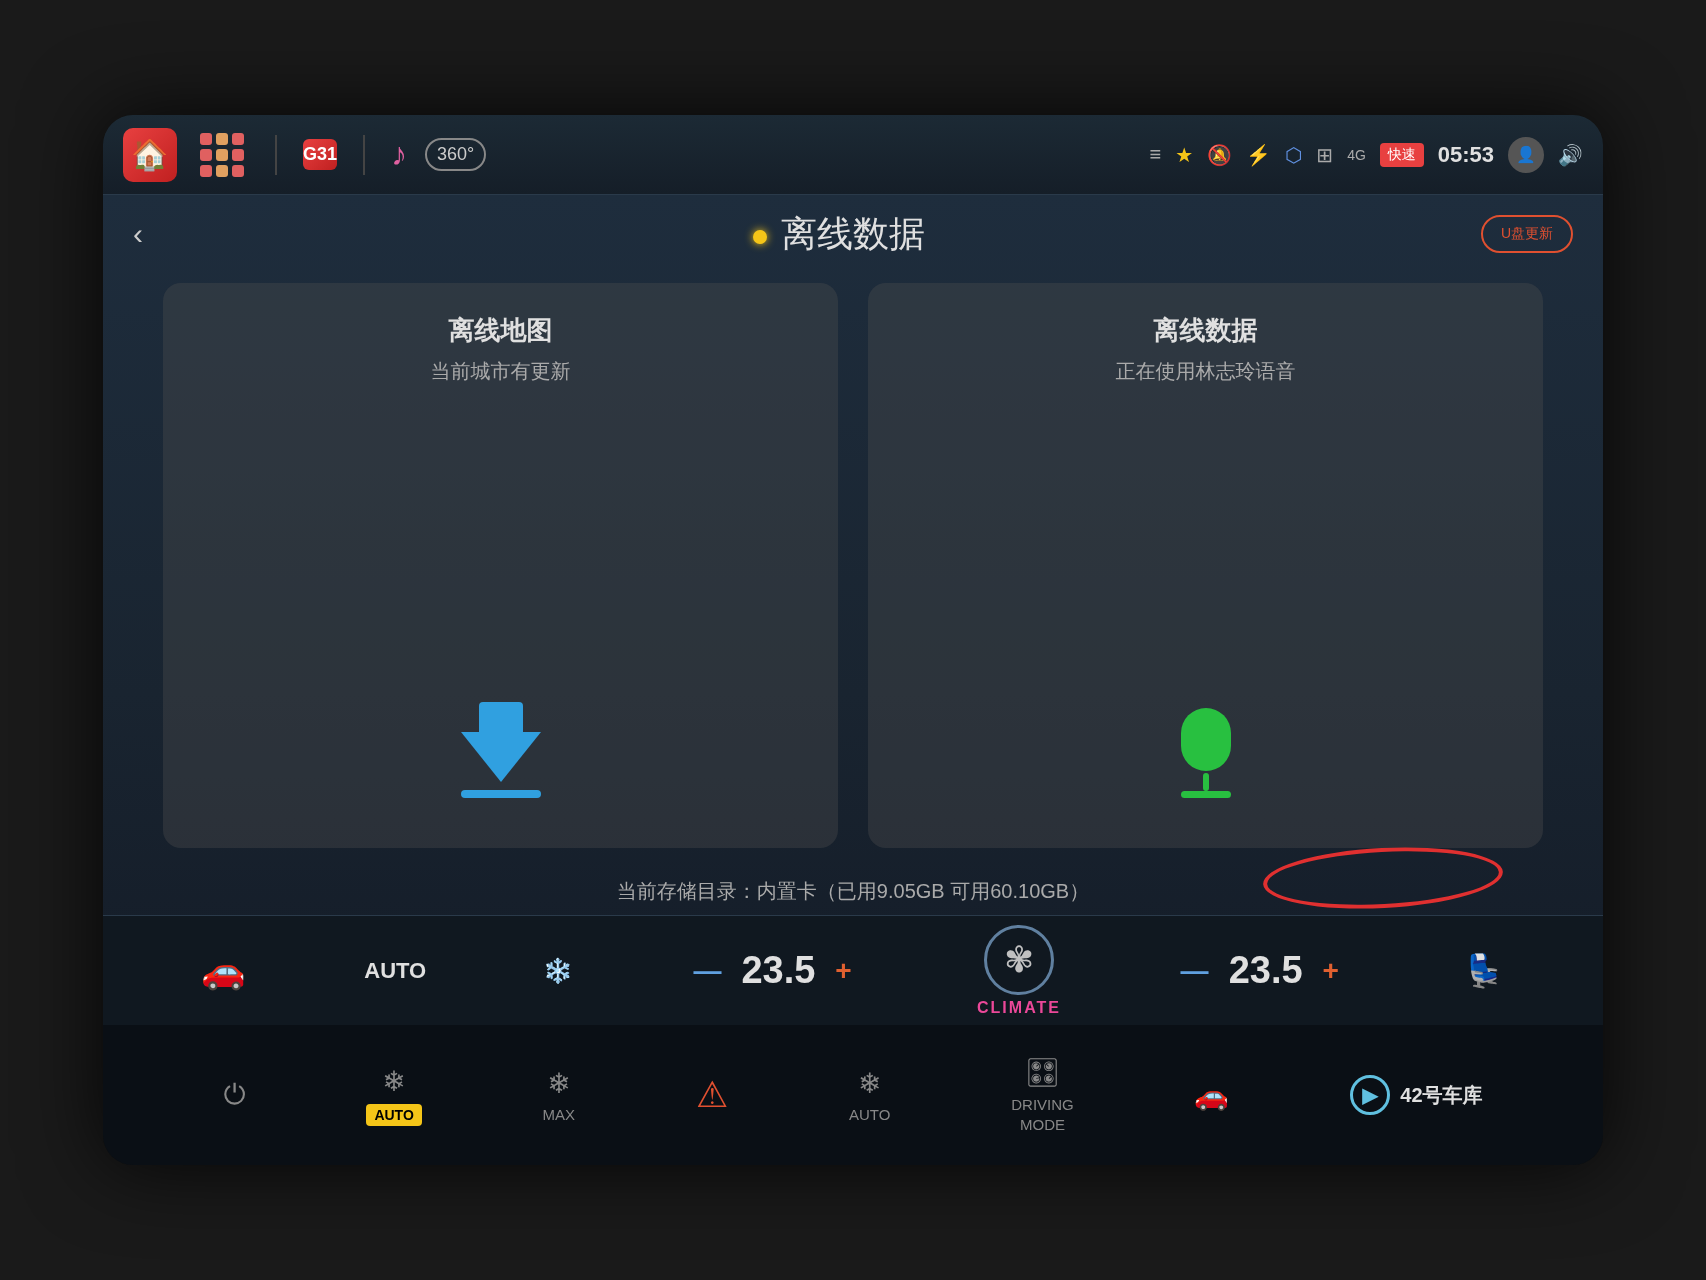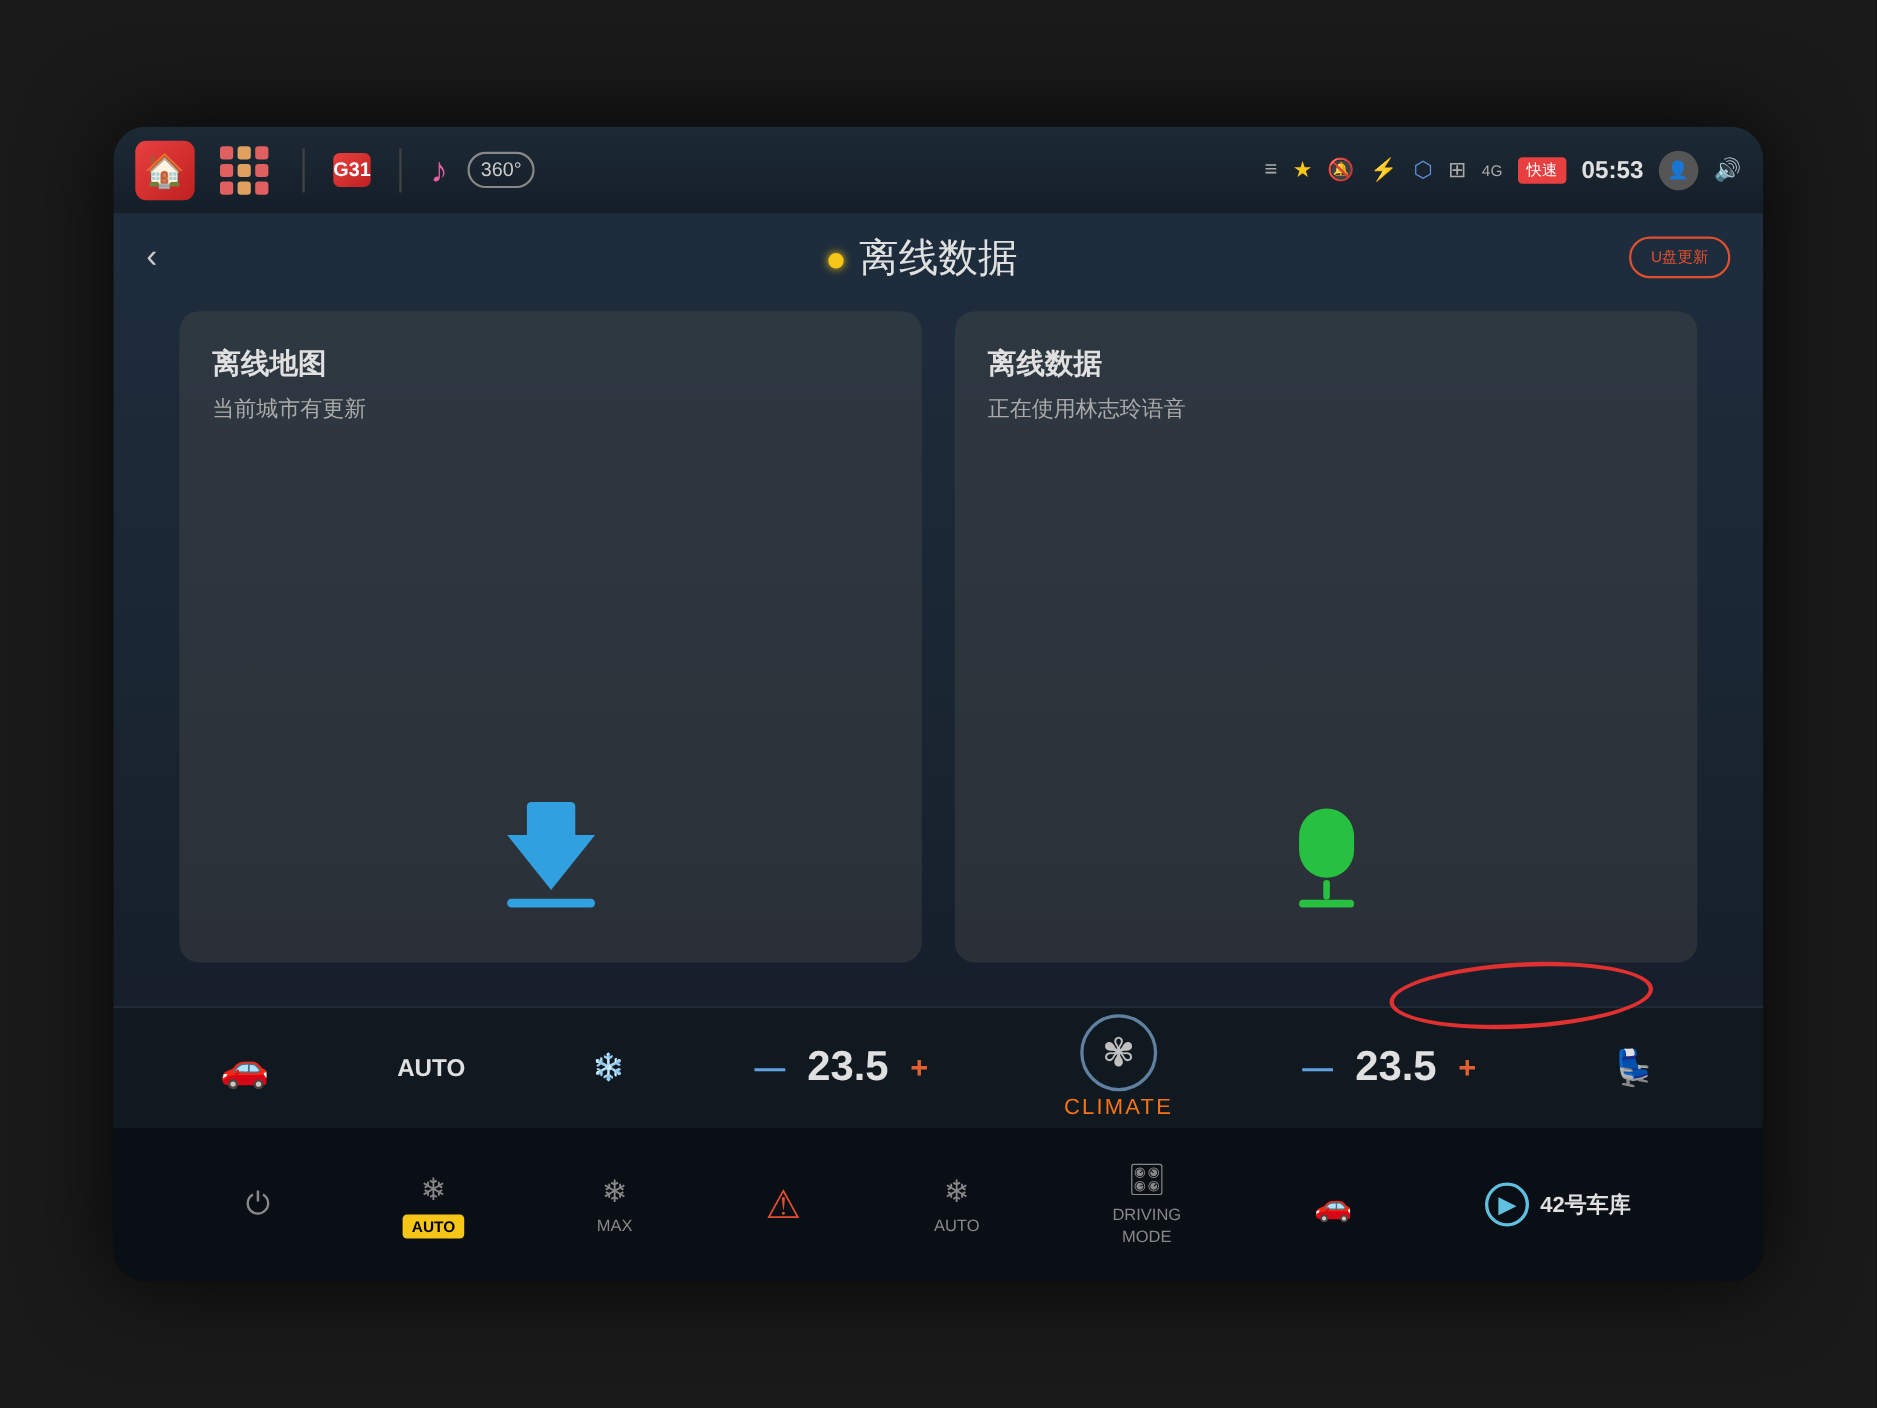--- a/index.html
+++ b/index.html
@@ -205,20 +205,21 @@
 
     .card {
       flex: 1;
       background: rgba(80, 80, 80, 0.35);
       border-radius: 18px;
       padding: 30px;
       display: flex;
       flex-direction: column;
       position: relative;
       min-height: 280px;
+      text-align: center;
     }
 
     .card-title {
       color: #e0e0e0;
       font-size: 26px;
       font-weight: bold;
       margin-bottom: 10px;
     }
 
     .card-subtitle {
@@ -387,23 +388,24 @@
       border: 3px solid #6080a0;
       border-radius: 50%;
       display: flex;
       align-items: center;
       justify-content: center;
       font-size: 36px;
       color: #c0c0c0;
     }
 
     .climate-label {
-      color: #f97316;
-      font-size: 20px;
+      color: #ec4899;
+      font-size: 16px;
       letter-spacing: 2px;
+      font-weight: bold;
     }
 
     .seat-icon {
       font-size: 32px;
       color: #ccc;
     }
 
     
     .physical-bar {
       width: 100%;
@@ -538,20 +540,21 @@
             <div class="mic-body"></div>
             <div class="mic-stand"></div>
             <div class="mic-base"></div>
           </div>
         </div>
       </div>
 
     </div>
 
     <div class="storage-info" style="position:relative;">
+      <span>当前存储目录：内置卡（已用9.05GB 可用60.10GB）</span>
       
       <div class="red-circle-overlay" style="position:absolute; right:100px; top:-10px; width:240px; height:60px; border:4px solid #e03030; border-radius:50%; transform:rotate(-3deg);"></div>
     </div>
 
     <div class="climate-bar">
 
       <div class="climate-section">
         <span class="car-icon">🚗</span>
       </div>
 

